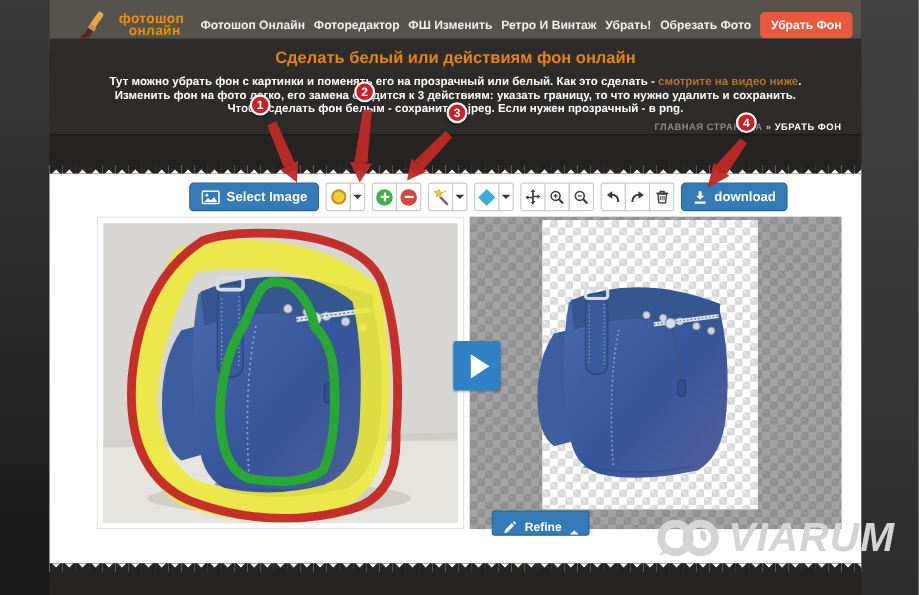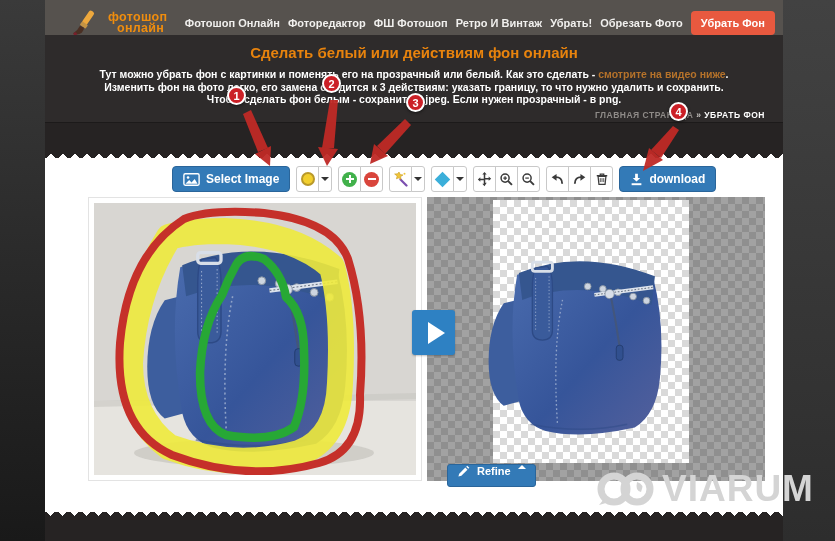--- a/index.html
+++ b/index.html
@@ -87,32 +87,32 @@
   .rp-bag { position:absolute; left:28px; top:3px; width:252px; height:272px; }
 
   .play-btn { position:absolute; left:412px; top:310px; width:43px; height:45px; background:#2e81c3;
               border-radius:3px; display:flex; align-items:center; justify-content:center;
               cursor:pointer; z-index:8; box-shadow:0 1px 2px rgba(0,0,0,.25); }
   .play-tri { width:0; height:0; border-top:11px solid transparent; border-bottom:11px solid transparent;
               border-left:17px solid #fff; margin-left:5px; }
 
   .refine-btn { position:absolute; left:447px; top:464px; height:23px; background:#337ab7;
                 border:1px solid #2a659a; border-radius:3px; color:#fff; font-size:11px; font-weight:bold;
-                display:flex; align-items:flex-start; gap:7px; padding:0 9px; cursor:pointer; z-index:8; }
+                display:flex; align-items:flex-end; gap:7px; padding:0 9px; cursor:pointer; z-index:8; }
 
   
   .step-circle { position:absolute; width:19px; height:19px; border-radius:50%; background:#cb2027;
                  border:2px solid #fff; color:#fff; font-size:11px; font-weight:bold;
                  display:flex; align-items:center; justify-content:center; z-index:21;
                  box-shadow:0 1px 3px rgba(0,0,0,.55); }
   .arrows-overlay { position:absolute; inset:0; width:835px; height:541px; pointer-events:none; z-index:20; }
 
   
   .watermark { position:absolute; left:596px; top:468px; display:flex; align-items:center; gap:4px;
-               z-index:9; }
+               z-index:9;font-style:italic; }
   .wm-text { color:#d4d4d4; font-size:37px; font-weight:bold; letter-spacing:1px; line-height:37px; }
   .icon-svg { display:block; }
 </style>
 </head>
 <body>
 
 <svg width="0" height="0" style="position:absolute">
   <defs>
     <linearGradient id="bagGrad" x1="0" y1="0" x2="1" y2="1">
       <stop offset="0" stop-color="#4a6cae"></stop>
@@ -160,21 +160,21 @@
         </svg>
       </span>
       <span class="logo-text">
         <span class="l1">фотошоп</span><br>
         <span class="l2">онлайн</span>
       </span>
     </div>
     <div class="nav">
       <span class="nav-item">Фотошоп Онлайн</span>
       <span class="nav-item">Фоторедактор</span>
-      <span class="nav-item">ФШ Фотошоп</span>
+      <span class="nav-item">ФШ Изменить</span>
       <span class="nav-item">Ретро И Винтаж</span>
       <span class="nav-item">Убрать!</span>
       <span class="nav-item">Обрезать Фото</span>
       <span class="nav-cta">Убрать Фон</span>
     </div>
   </div>
 
   <div class="hero">
     <div class="hero-title">Сделать белый или действиям фон онлайн</div>
     <div class="hero-p"><span>Тут можно убрать фон с картинки и поменять его на прозрачный или белый. Как это сделать - </span><span class="hero-link">смотрите на видео ниже</span><span>. Изменить фон на фото легко, его замена сводится к 3 действиям: указать границу, то что нужно удалить и сохранить. Чтобы сделать фон белым - сохраните в jpeg. Если нужен прозрачный - в png.</span></div>

